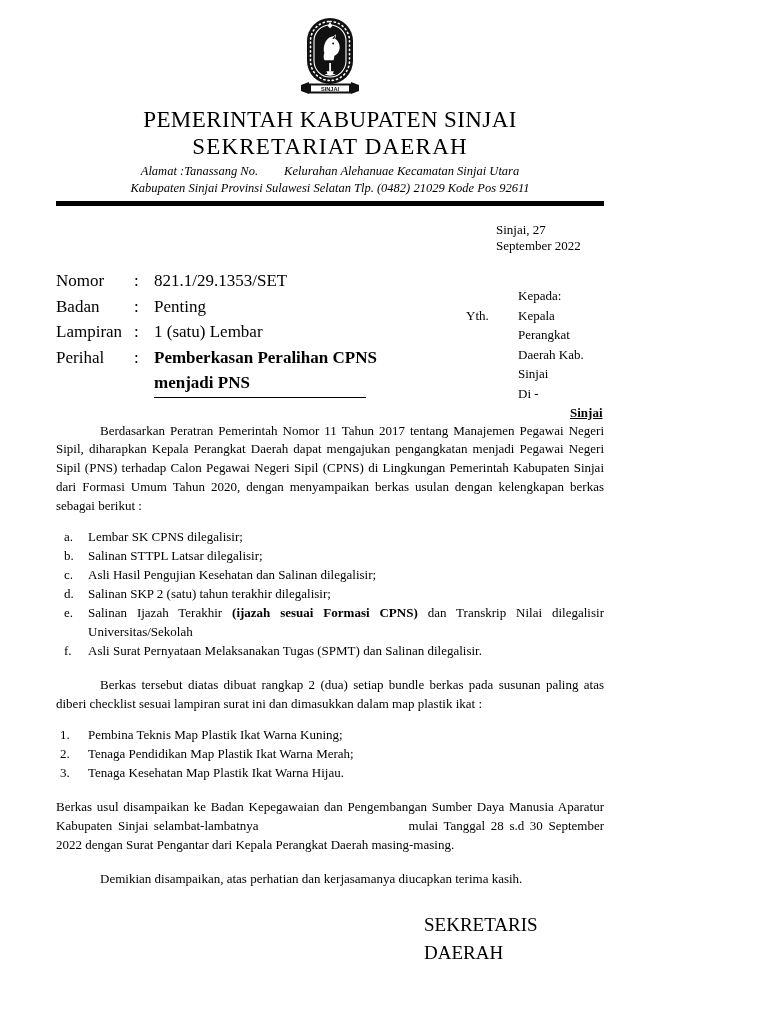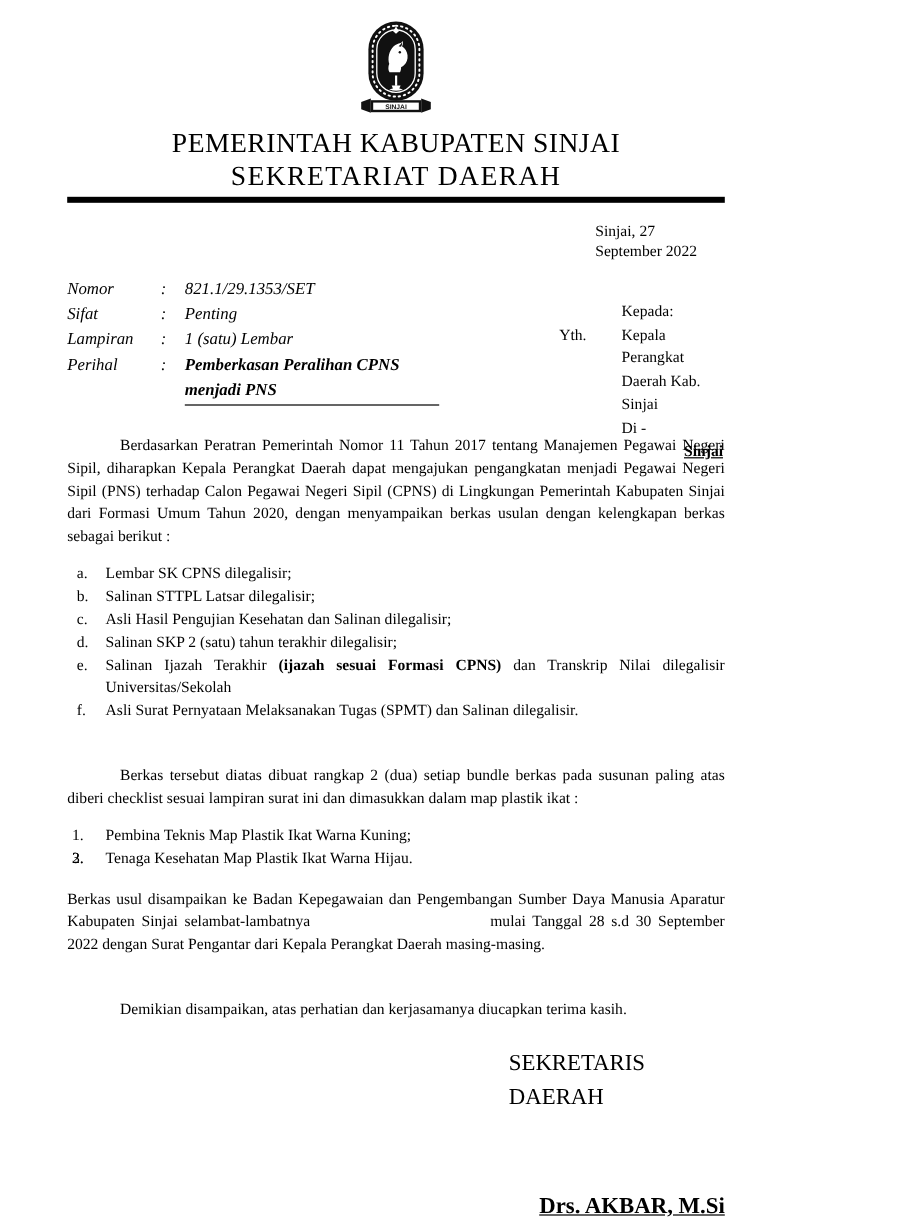--- a/index.html
+++ b/index.html
@@ -71,24 +71,23 @@
     position: relative;
     font-size: 13px;
     line-height: 1.5;
   }
   .ref-table {
     border-collapse: collapse;
   }
   .ref-table td {
     padding: 0;
     vertical-align: top;
-    font-size: 14px;
+    font-size: 17px;
     line-height: 1.5;
     white-space: nowrap;
-    font-style: italic;
   }
   .ref-label { width: 78px; }
   .ref-colon { width: 20px; }
   .ref-bold { font-weight: bold; text-align: right; }
   .perihal-rule {
     border: none;
     border-top: 1.5px solid #000;
     width: 212px;
     margin: 1px 0 0 0;
   }
@@ -115,21 +114,21 @@
   .body-text {
     margin-top: 24px;
     font-size: 13px;
     line-height: 1.46;
   }
   p.just {
     margin: 0;
     text-align: justify;
     text-justify: inter-word;
   }
-  p.indent1 { text-indent: 44px; margin-top: 20px; }
+  p.indent1 { text-indent: 44px; }
   .spacer-sm { height: 12px; }
   .spacer-md { height: 15px; }
 
   
   ol.lettered, ol.numbered {
     margin: 0;
     padding: 0;
     list-style: none;
   }
   ol.lettered li, ol.numbered li {
@@ -201,37 +200,43 @@
         <path d="M60 69 l-8 -3 v12 l8 -3 z" fill="#111111"></path>
         <rect x="10" y="67.5" width="42" height="10" fill="#111111"></rect>
         <rect x="12" y="69.5" width="38" height="6" fill="#ffffff"></rect>
         <text x="31" y="74.6" text-anchor="middle" font-family="'Liberation Sans', sans-serif" font-size="5.6" font-weight="bold" fill="#111111">SINJAI</text>
       </svg>
     </div>
 
     <div class="gov-line1">PEMERINTAH KABUPATEN SINJAI</div>
     <div class="gov-line2">SEKRETARIAT DAERAH</div>
 
+    <div class="addr">
+      <div>
+        <span>Alamat :Tanassang No.</span><span class="gap"></span><span>Kelurahan Alehanuae Kecamatan Sinjai Utara</span>
+      </div>
+      <div>Kabupaten Sinjai Provinsi Sulawesi Selatan Tlp. (0482) 21029 Kode Pos 92611</div>
+    </div>
 
     <hr class="kop-rule">
   </div>
 
   <div class="date-row">Sinjai, 27 September 2022</div>
 
   <div class="ref-wrap">
 
     <table class="ref-table">
       <tbody>
         <tr>
           <td class="ref-label">Nomor</td>
           <td class="ref-colon">:</td>
           <td>821.1/29.1353/SET</td>
         </tr>
         <tr>
-          <td class="ref-label">Sifat</td>
+          <td class="ref-label">Badan</td>
           <td class="ref-colon">:</td>
           <td>Penting</td>
         </tr>
         <tr>
           <td class="ref-label">Lampiran</td>
           <td class="ref-colon">:</td>
           <td>1 (satu) Lembar</td>
         </tr>
         <tr>
           <td class="ref-label">Perihal</td>
@@ -295,20 +300,21 @@
 
     <div class="spacer-sm"></div>
 
     <ol class="numbered">
       <li>
         <span class="mk">1.</span>
         <span>Pembina Teknis Map Plastik Ikat Warna Kuning;</span>
       </li>
       <li>
         <span class="mk">2.</span>
+        <span>Tenaga Pendidikan Map Plastik Ikat Warna Merah;</span>
       </li>
       <li>
         <span class="mk">3.</span>
         <span>Tenaga Kesehatan Map Plastik Ikat Warna Hijau.</span>
       </li>
     </ol>
 
     <div class="spacer-md"></div>
 
     <p class="just"><span>Berkas usul disampaikan ke Badan Kepegawaian dan Pengembangan Sumber Daya Manusia Aparatur Kabupaten Sinjai selambat-lambatnya</span><span class="gap-blank"></span><span>mulai Tanggal 28 s.d 30 September 2022 dengan Surat Pengantar dari Kepala Perangkat Daerah masing-masing.</span></p>

